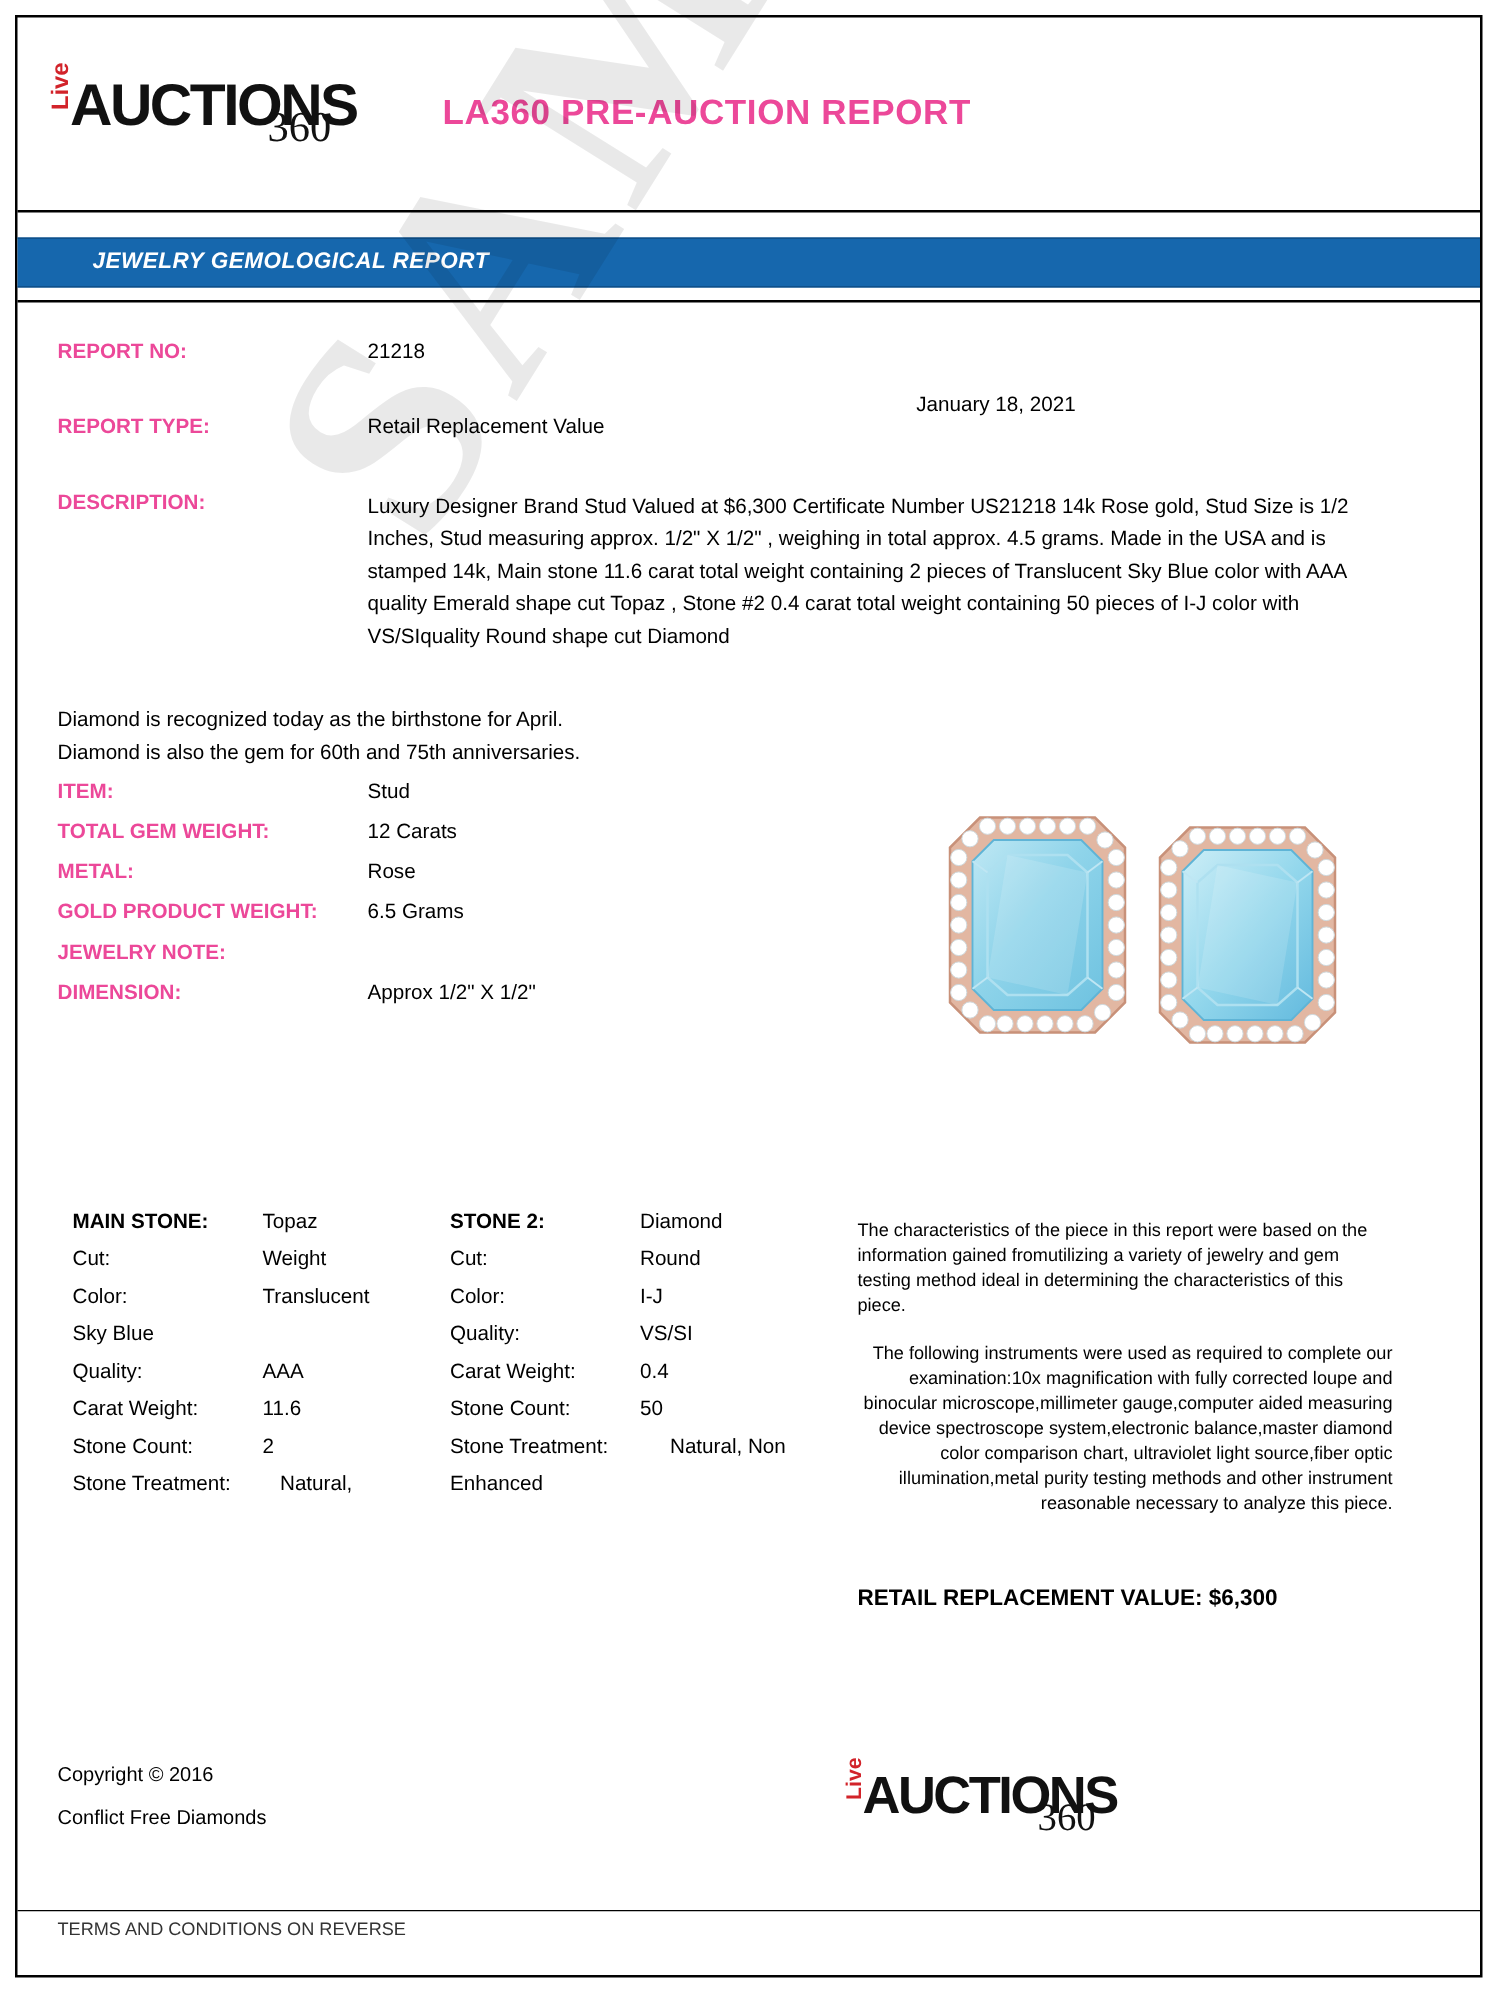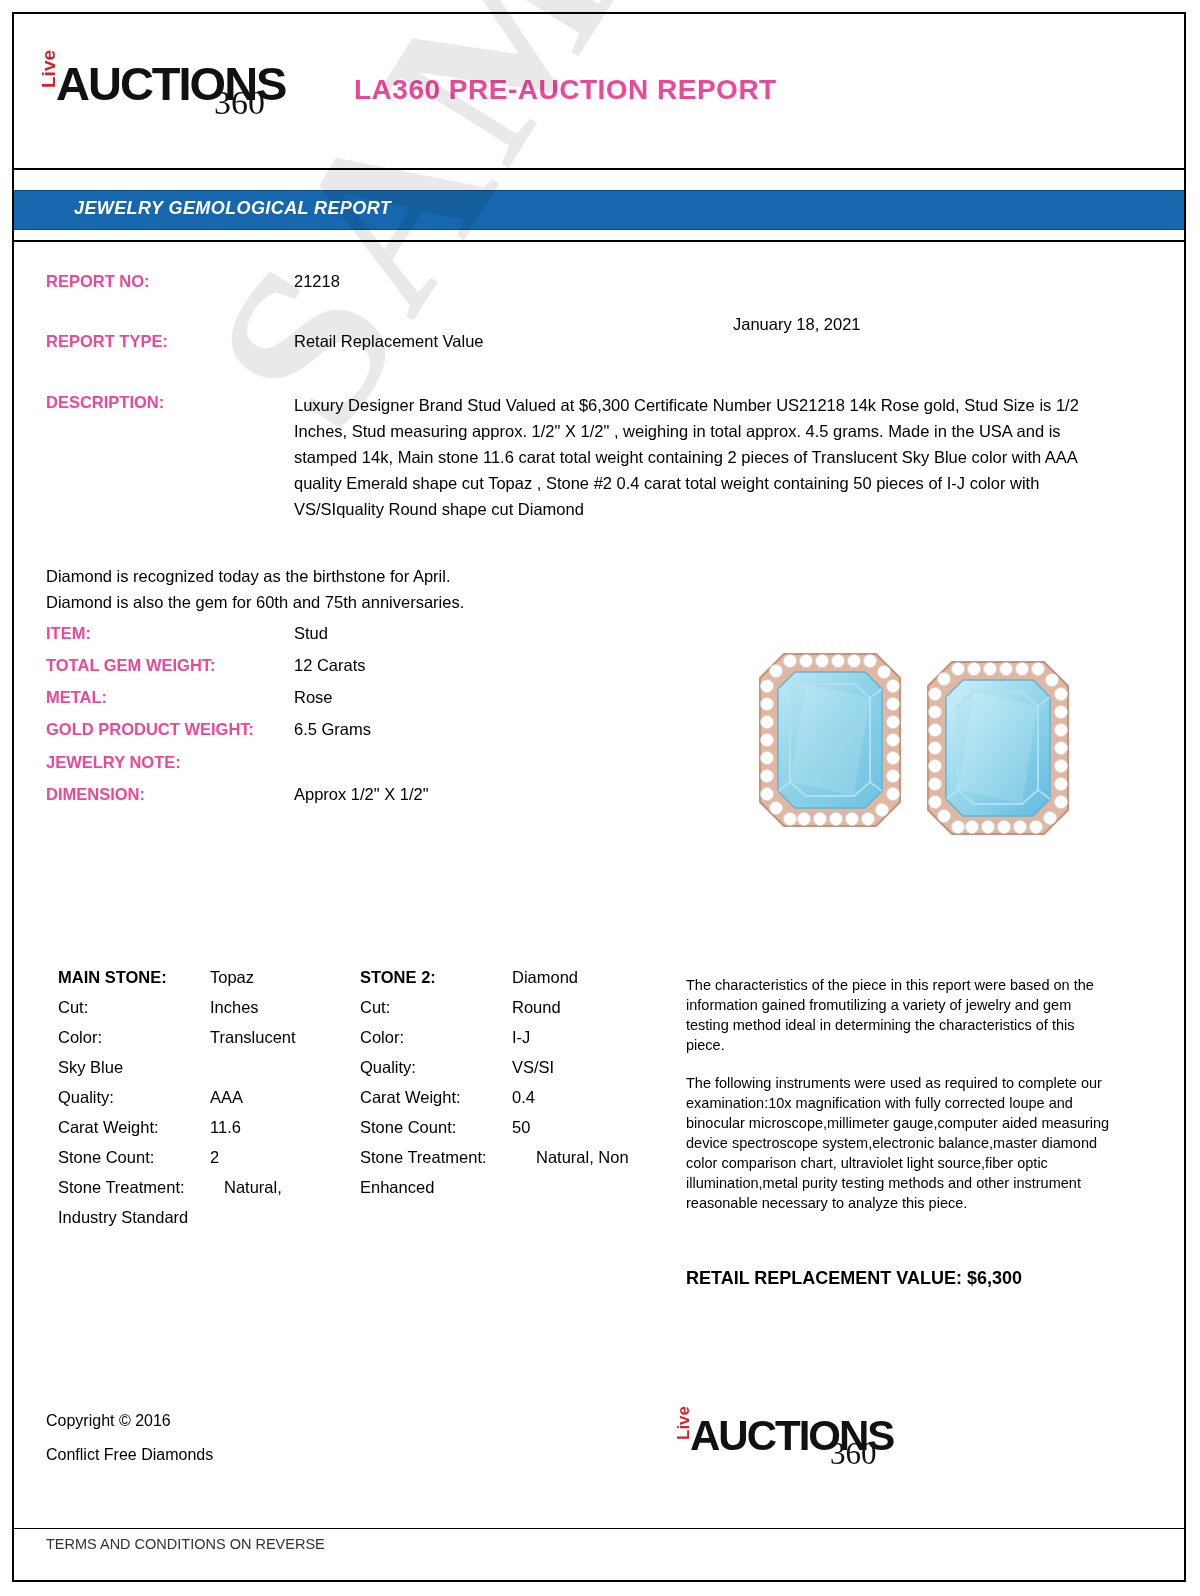--- a/index.html
+++ b/index.html
@@ -194,20 +194,21 @@
     font-size: 14.5px;
     line-height: 20px;
   }
   .instr-para {
     position: absolute;
     left: 686px;
     top: 1073px;
     width: 428px;
     font-size: 14.5px;
     line-height: 20px;
+    text-align: right;
   }
   .retail-value {
     position: absolute;
     left: 686px;
     top: 1268px;
     font-size: 18px;
     font-weight: bold;
   }
 
   
@@ -435,21 +436,21 @@
     </svg>
   </div>
 
   <div class="col-main">
     <div class="stone-row head">
       <span class="k">MAIN STONE:</span>
       <span class="v">Topaz</span>
     </div>
     <div class="stone-row">
       <span class="k">Cut:</span>
-      <span class="v">Inches</span>
+      <span class="v">Weight</span>
     </div>
     <div class="stone-row">
       <span class="k">Color:</span>
       <span class="v">Translucent</span>
     </div>
     <div class="cont-line">Sky Blue</div>
     <div class="stone-row">
       <span class="k">Quality:</span>
       <span class="v">AAA</span>
     </div>
@@ -458,21 +459,20 @@
       <span class="v">11.6</span>
     </div>
     <div class="stone-row">
       <span class="k">Stone Count:</span>
       <span class="v">2</span>
     </div>
     <div class="stone-row">
       <span class="k">Stone Treatment:</span>
       <span class="v" style="left:166px;">Natural,</span>
     </div>
-    <div class="cont-line">Industry Standard</div>
   </div>
 
   <div class="col-two">
     <div class="stone-row head">
       <span class="k">STONE 2:</span>
       <span class="v">Diamond</span>
     </div>
     <div class="stone-row">
       <span class="k">Cut:</span>
       <span class="v">Round</span>

